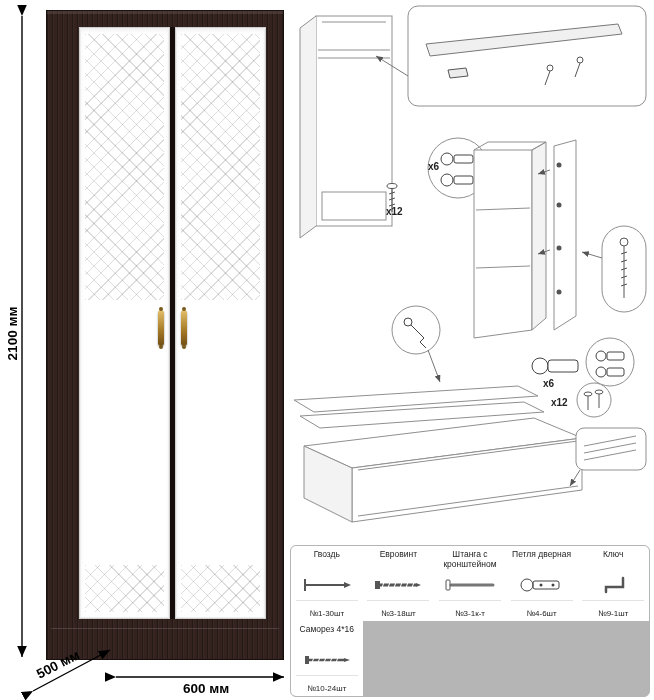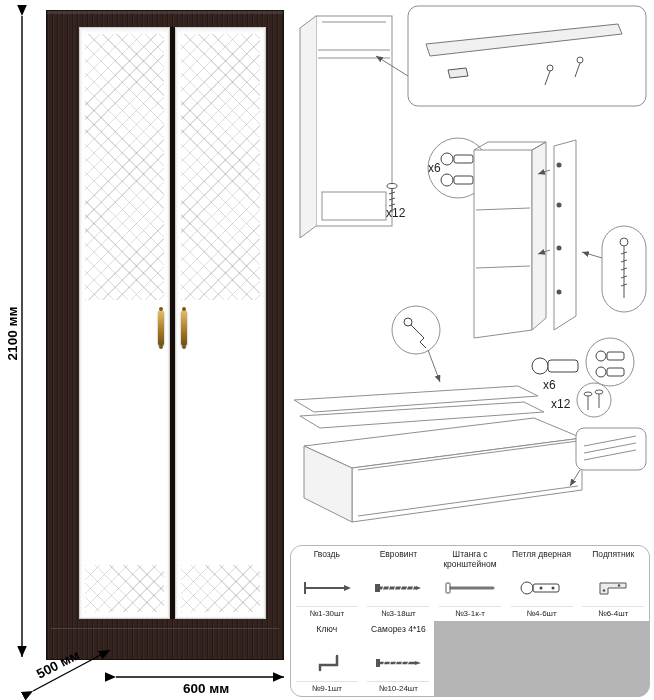--- a/index.html
+++ b/index.html
@@ -33,34 +33,34 @@
 
   
   .dims{position:absolute;inset:0;pointer-events:none;}
   .dim-label{position:absolute;font-weight:bold;font-size:13.5px;color:#000;white-space:nowrap;}
   .lbl-height{left:-33px;top:326px;width:90px;text-align:center;transform:rotate(-90deg);}
   .lbl-width{left:156px;top:681px;width:100px;text-align:center;}
   .lbl-depth{left:14px;top:657px;width:88px;text-align:center;transform:rotate(-27deg);}
 
   
   .diagram{position:absolute;left:288px;top:0;}
-  .callout-label{position:absolute;font-size:12px;font-weight:normal;color:#222;}
+  .callout-label{position:absolute;font-size:10px;font-weight:bold;color:#222;}
   .cl-rail{left:386px;top:206px;}
   .cl-hinge-top{left:428px;top:161px;}
   .cl-hinge-bot{left:543px;top:378px;}
   .cl-screws-bot{left:551px;top:397px;}
 
   
   .parts-table{position:absolute;left:290px;top:545px;width:358px;height:150px;
     display:grid;grid-template-columns:repeat(5,1fr);grid-template-rows:1fr 1fr;
-    gap:0;background:#b5b5b5;border:1px solid #b5b5b5;border-radius:12px;overflow:hidden;}
+    gap:0;background:#b5b5b5;border:1px solid #b5b5b5;border-radius:6px;overflow:hidden;}
   .cell{background:#fff;display:flex;flex-direction:column;align-items:center;
     justify-content:space-between;padding:4px 2px 3px;box-sizing:border-box;}
   .pname{font-size:8.5px;line-height:1.12;text-align:center;color:#222;min-height:19px;}
-  .pqty{font-size:8px;color:#222;border-top:1px solid #e3e3e3;width:92%;text-align:center;padding-top:2px;}
+  .pqty{font-size:8px;color:#222;border-top:1px solid #e3e3e3;width:92%;text-align:center;padding-top:8px;}
   .picon{flex:0 0 auto;}
 </style>
 </head>
 <body>
 
 <div class="sheet">
 
   <div class="wardrobe">
     <div class="doors">
       <div class="door">
@@ -274,29 +274,20 @@
       <svg class="picon" width="54" height="20" viewBox="0 0 54 20">
         <circle cx="12" cy="10" r="6" fill="none" stroke="#444"></circle>
         <rect x="18" y="6" width="26" height="8" rx="2" fill="none" stroke="#444"></rect>
         <circle cx="26" cy="10" r="1.5" fill="#444"></circle>
         <circle cx="38" cy="10" r="1.5" fill="#444"></circle>
       </svg>
       <span class="pqty">№4-6шт</span>
     </div>
 
 
-    <div class="cell">
-      <span class="pname">Подпятник</span>
-      <svg class="picon" width="54" height="20" viewBox="0 0 54 20">
-        <path d="M14,5 h26 v5 h-18 v6 h-8 z" fill="#ececec" stroke="#555"></path>
-        <circle cx="33" cy="7.5" r="1.3" fill="#555"></circle>
-        <circle cx="18" cy="12.5" r="1.3" fill="#555"></circle>
-      </svg>
-      <span class="pqty">№6-4шт</span>
-    </div>
 
 
 
     <div class="cell">
       <span class="pname">Ключ</span>
       <svg class="picon" width="54" height="20" viewBox="0 0 54 20">
         <path d="M37,3 v9 h-17 v5" fill="none" stroke="#555" stroke-width="2.5" stroke-linecap="round"></path>
       </svg>
       <span class="pqty">№9-1шт</span>
     </div>

